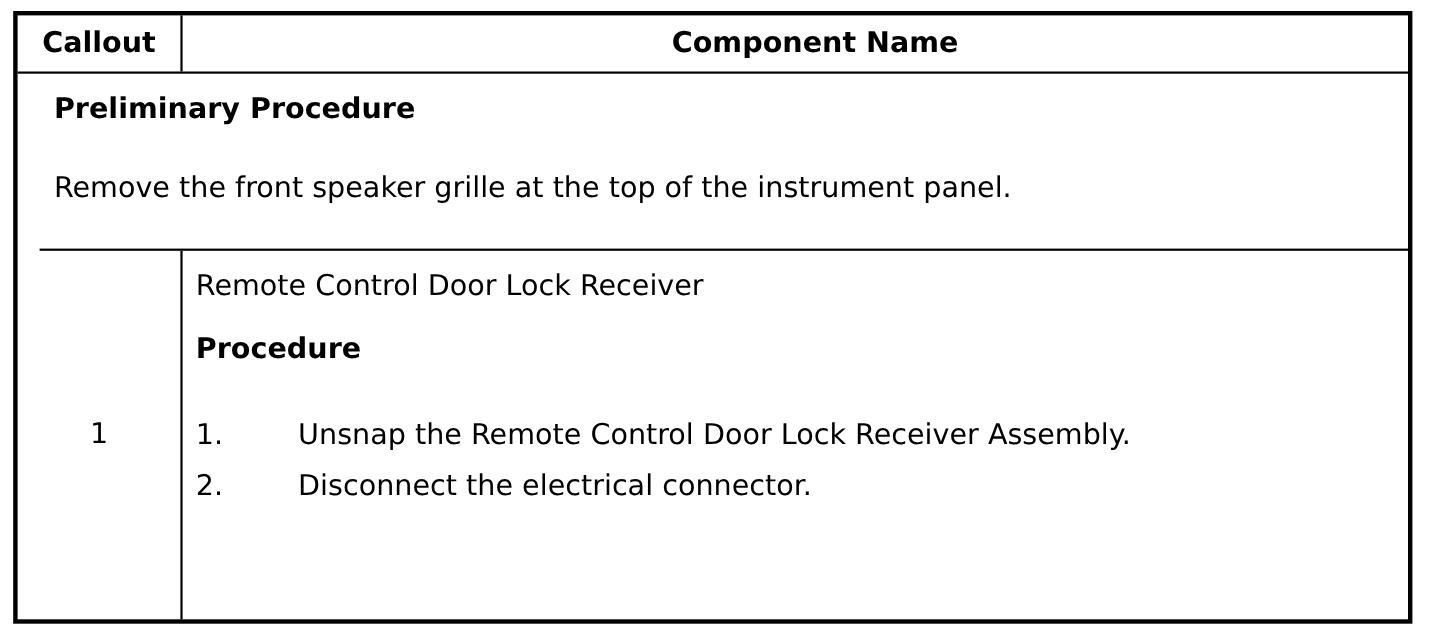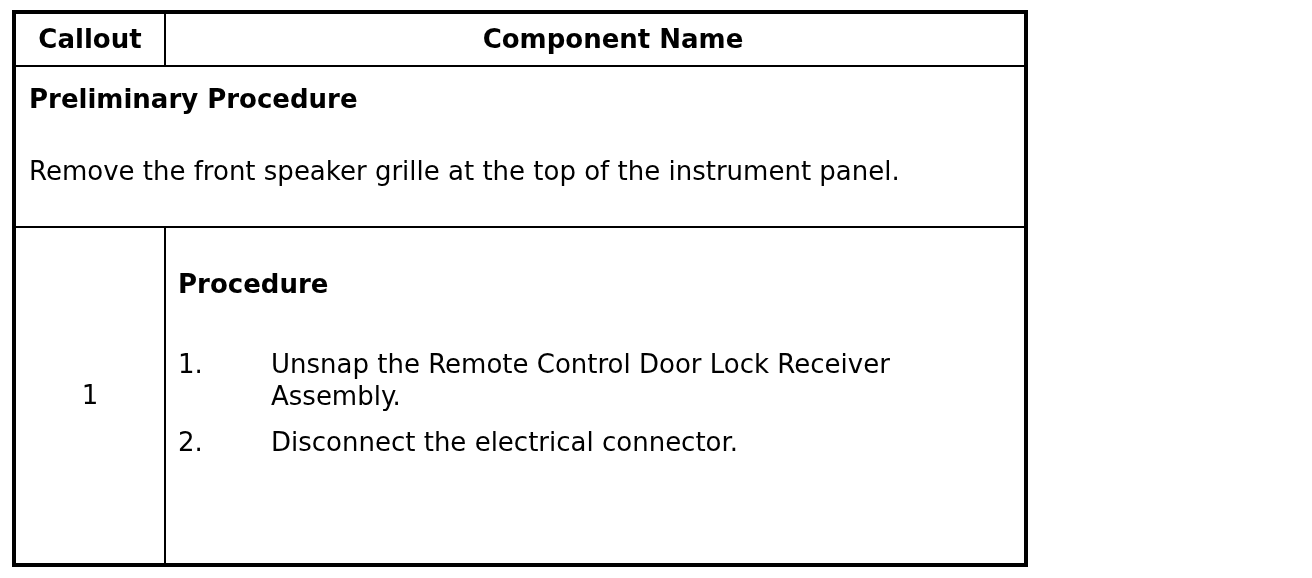--- a/index.html
+++ b/index.html
@@ -8,21 +8,21 @@
     height: 578px;
     background: #ffffff;
     font-family: "DejaVu Sans", "Liberation Sans", sans-serif;
     color: #000000;
     overflow: hidden;
   }
   .doc-table {
     position: absolute;
     left: 12px;
     top: 10px;
-    width: 1016px;
+    width: 1272px;
     height: 557px;
     border: 4px solid #000000;
     background: #ffffff;
     display: flex;
     flex-direction: column;
     font-size: 26px;
     line-height: 1.25;
   }
   .row { display: flex; width: 100%; }
   .header-row {
@@ -45,20 +45,21 @@
     justify-content: center;
     padding-left: 36px;
   }
   .bold { font-weight: bold; }
   .preliminary-row {
     flex: 0 0 auto;
     height: 161px;
     border-bottom: 2px solid #000000;
     padding: 16px 14px 0 13px;
     display: block;
+    margin-left: 20px;
   }
   .preliminary-row .prelim-title { font-weight: bold; }
   .preliminary-row .prelim-text { margin-top: 39px; }
   .main-row { flex: 1 1 auto; }
   .main-row .callout-cell {
     width: 150px;
     flex: 0 0 150px;
     border-right: 2px solid #000000;
     display: flex;
     align-items: center;
@@ -89,20 +90,21 @@
   </div>
 
   <div class="preliminary-row">
     <div class="prelim-title">Preliminary Procedure</div>
     <div class="prelim-text">Remove the front speaker grille at the top of the instrument panel.</div>
   </div>
 
   <div class="row main-row">
     <div class="callout-cell">1</div>
     <div class="component-cell">
+      <div class="component-title">Remote Control Door Lock Receiver</div>
       <div class="procedure-title">Procedure</div>
       <div class="steps">
         <div class="step">
           <div class="step-num">1.</div>
           <div class="step-text">Unsnap the Remote Control Door Lock Receiver Assembly.</div>
         </div>
         <div class="step">
           <div class="step-num">2.</div>
           <div class="step-text">Disconnect the electrical connector.</div>
         </div>

